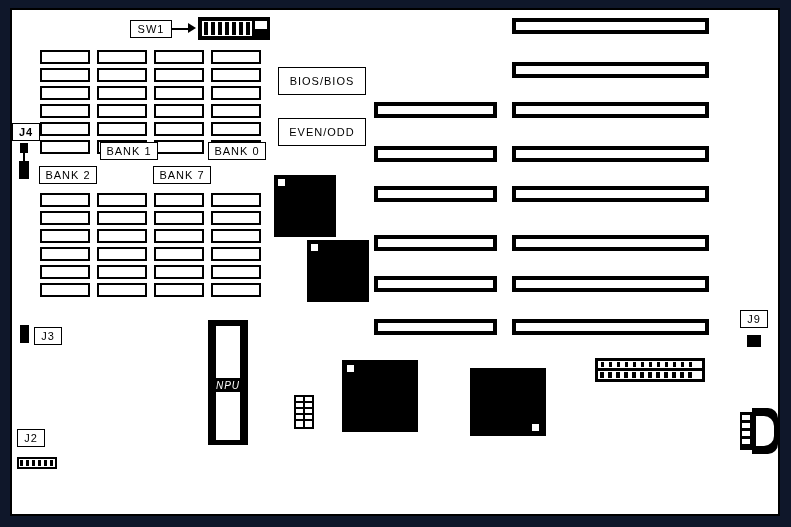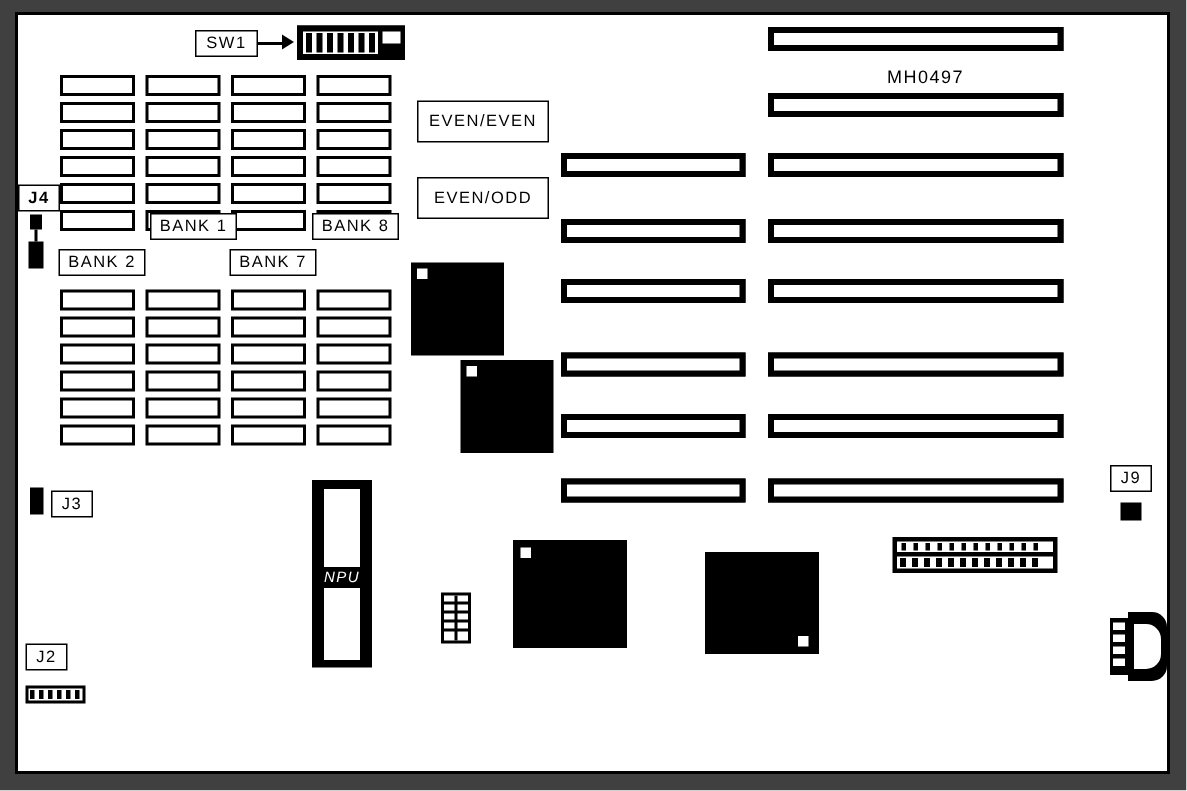--- a/index.html
+++ b/index.html
@@ -1,17 +1,17 @@
 <!DOCTYPE html>
 <html><head>
 <meta charset="utf-8">
 <style>
   html,body{margin:0;padding:0;background:#ffffff;}
   body{font-family:"Liberation Sans", sans-serif;}
-  #root{position:relative;width:791px;height:527px;background:#404040;overflow:hidden;}
+  #root{position:relative;width:791px;height:527px;background:#0f172a;overflow:hidden;}
   .board{position:absolute;left:10px;top:8px;width:770px;height:508px;border:2px solid #000;box-sizing:border-box;background:#fff;}
   
   .abs{position:absolute;box-sizing:border-box;}
   
   .slot{background:#000;border:1px solid #000;}
   .slotin{position:absolute;left:3px;top:3px;right:3px;bottom:3px;background:#fff;}
   
   .chip{background:#000;}
   .chip .notch{position:absolute;width:7px;height:7px;background:#fff;}
   
@@ -201,21 +201,21 @@
         </div>
       <div class="abs simm" style="left:0;top:215px;width:50px;height:14px;">
           <div class="teeth"></div>
         </div>
       <div class="abs simm" style="left:0;top:233px;width:50px;height:14px;">
           <div class="teeth"></div>
         </div>
     </div>
 
     <div class="abs lbl" style="left:88px;top:132px;width:58px;height:18px;">BANK 1</div>
-    <div class="abs lbl" style="left:196px;top:132px;width:58px;height:18px;">BANK 8</div>
+    <div class="abs lbl" style="left:196px;top:132px;width:58px;height:18px;">BANK 0</div>
     <div class="abs lbl" style="left:27px;top:156px;width:58px;height:18px;">BANK 2</div>
     <div class="abs lbl" style="left:141px;top:156px;width:58px;height:18px;">BANK 7</div>
 
     <div class="abs lbl" style="left:0px;top:113px;width:28px;height:18px;font-weight:bold;">J4</div>
     <div class="abs" style="left:8px;top:133px;width:8px;height:10px;background:#000;"></div>
     <div class="abs" style="left:11px;top:143px;width:2px;height:8px;background:#000;"></div>
     <div class="abs" style="left:7px;top:151px;width:10px;height:18px;background:#000;"></div>
 
     <div class="abs" style="left:8px;top:315px;width:9px;height:18px;background:#000;"></div>
     <div class="abs lbl" style="left:22px;top:317px;width:28px;height:18px;">J3</div>
@@ -224,24 +224,23 @@
     <div class="abs" style="left:5px;top:447px;width:40px;height:12px;background:#000;">
       <div class="abs" style="left:2px;top:2px;width:36px;height:8px;background:#fff;"></div>
       <div class="abs" style="left:3px;top:3px;width:3px;height:6px;background:#000;"></div>
       <div class="abs" style="left:9px;top:3px;width:3px;height:6px;background:#000;"></div>
       <div class="abs" style="left:15px;top:3px;width:3px;height:6px;background:#000;"></div>
       <div class="abs" style="left:21px;top:3px;width:3px;height:6px;background:#000;"></div>
       <div class="abs" style="left:27px;top:3px;width:3px;height:6px;background:#000;"></div>
       <div class="abs" style="left:33px;top:3px;width:3px;height:6px;background:#000;"></div>
     </div>
 
-    <div class="abs lbl" style="left:266px;top:57px;width:88px;height:28px;">EVEN/EVEN</div>
+    <div class="abs lbl" style="left:266px;top:57px;width:88px;height:28px;">BIOS/BIOS</div>
     <div class="abs lbl" style="left:266px;top:108px;width:88px;height:28px;">EVEN/ODD</div>
 
-    <div class="abs plain" style="left:545px;top:33px;width:120px;height:16px;font-size:12px;">MH0497</div>
 
     <div class="abs slot" style="left:500px;top:8px;width:197px;height:16px;">
         <div class="slotin"></div>
       </div>
     <div class="abs slot" style="left:500px;top:52px;width:197px;height:16px;">
         <div class="slotin"></div>
       </div>
     <div class="abs slot" style="left:500px;top:92px;width:197px;height:16px;">
         <div class="slotin"></div>
       </div>

